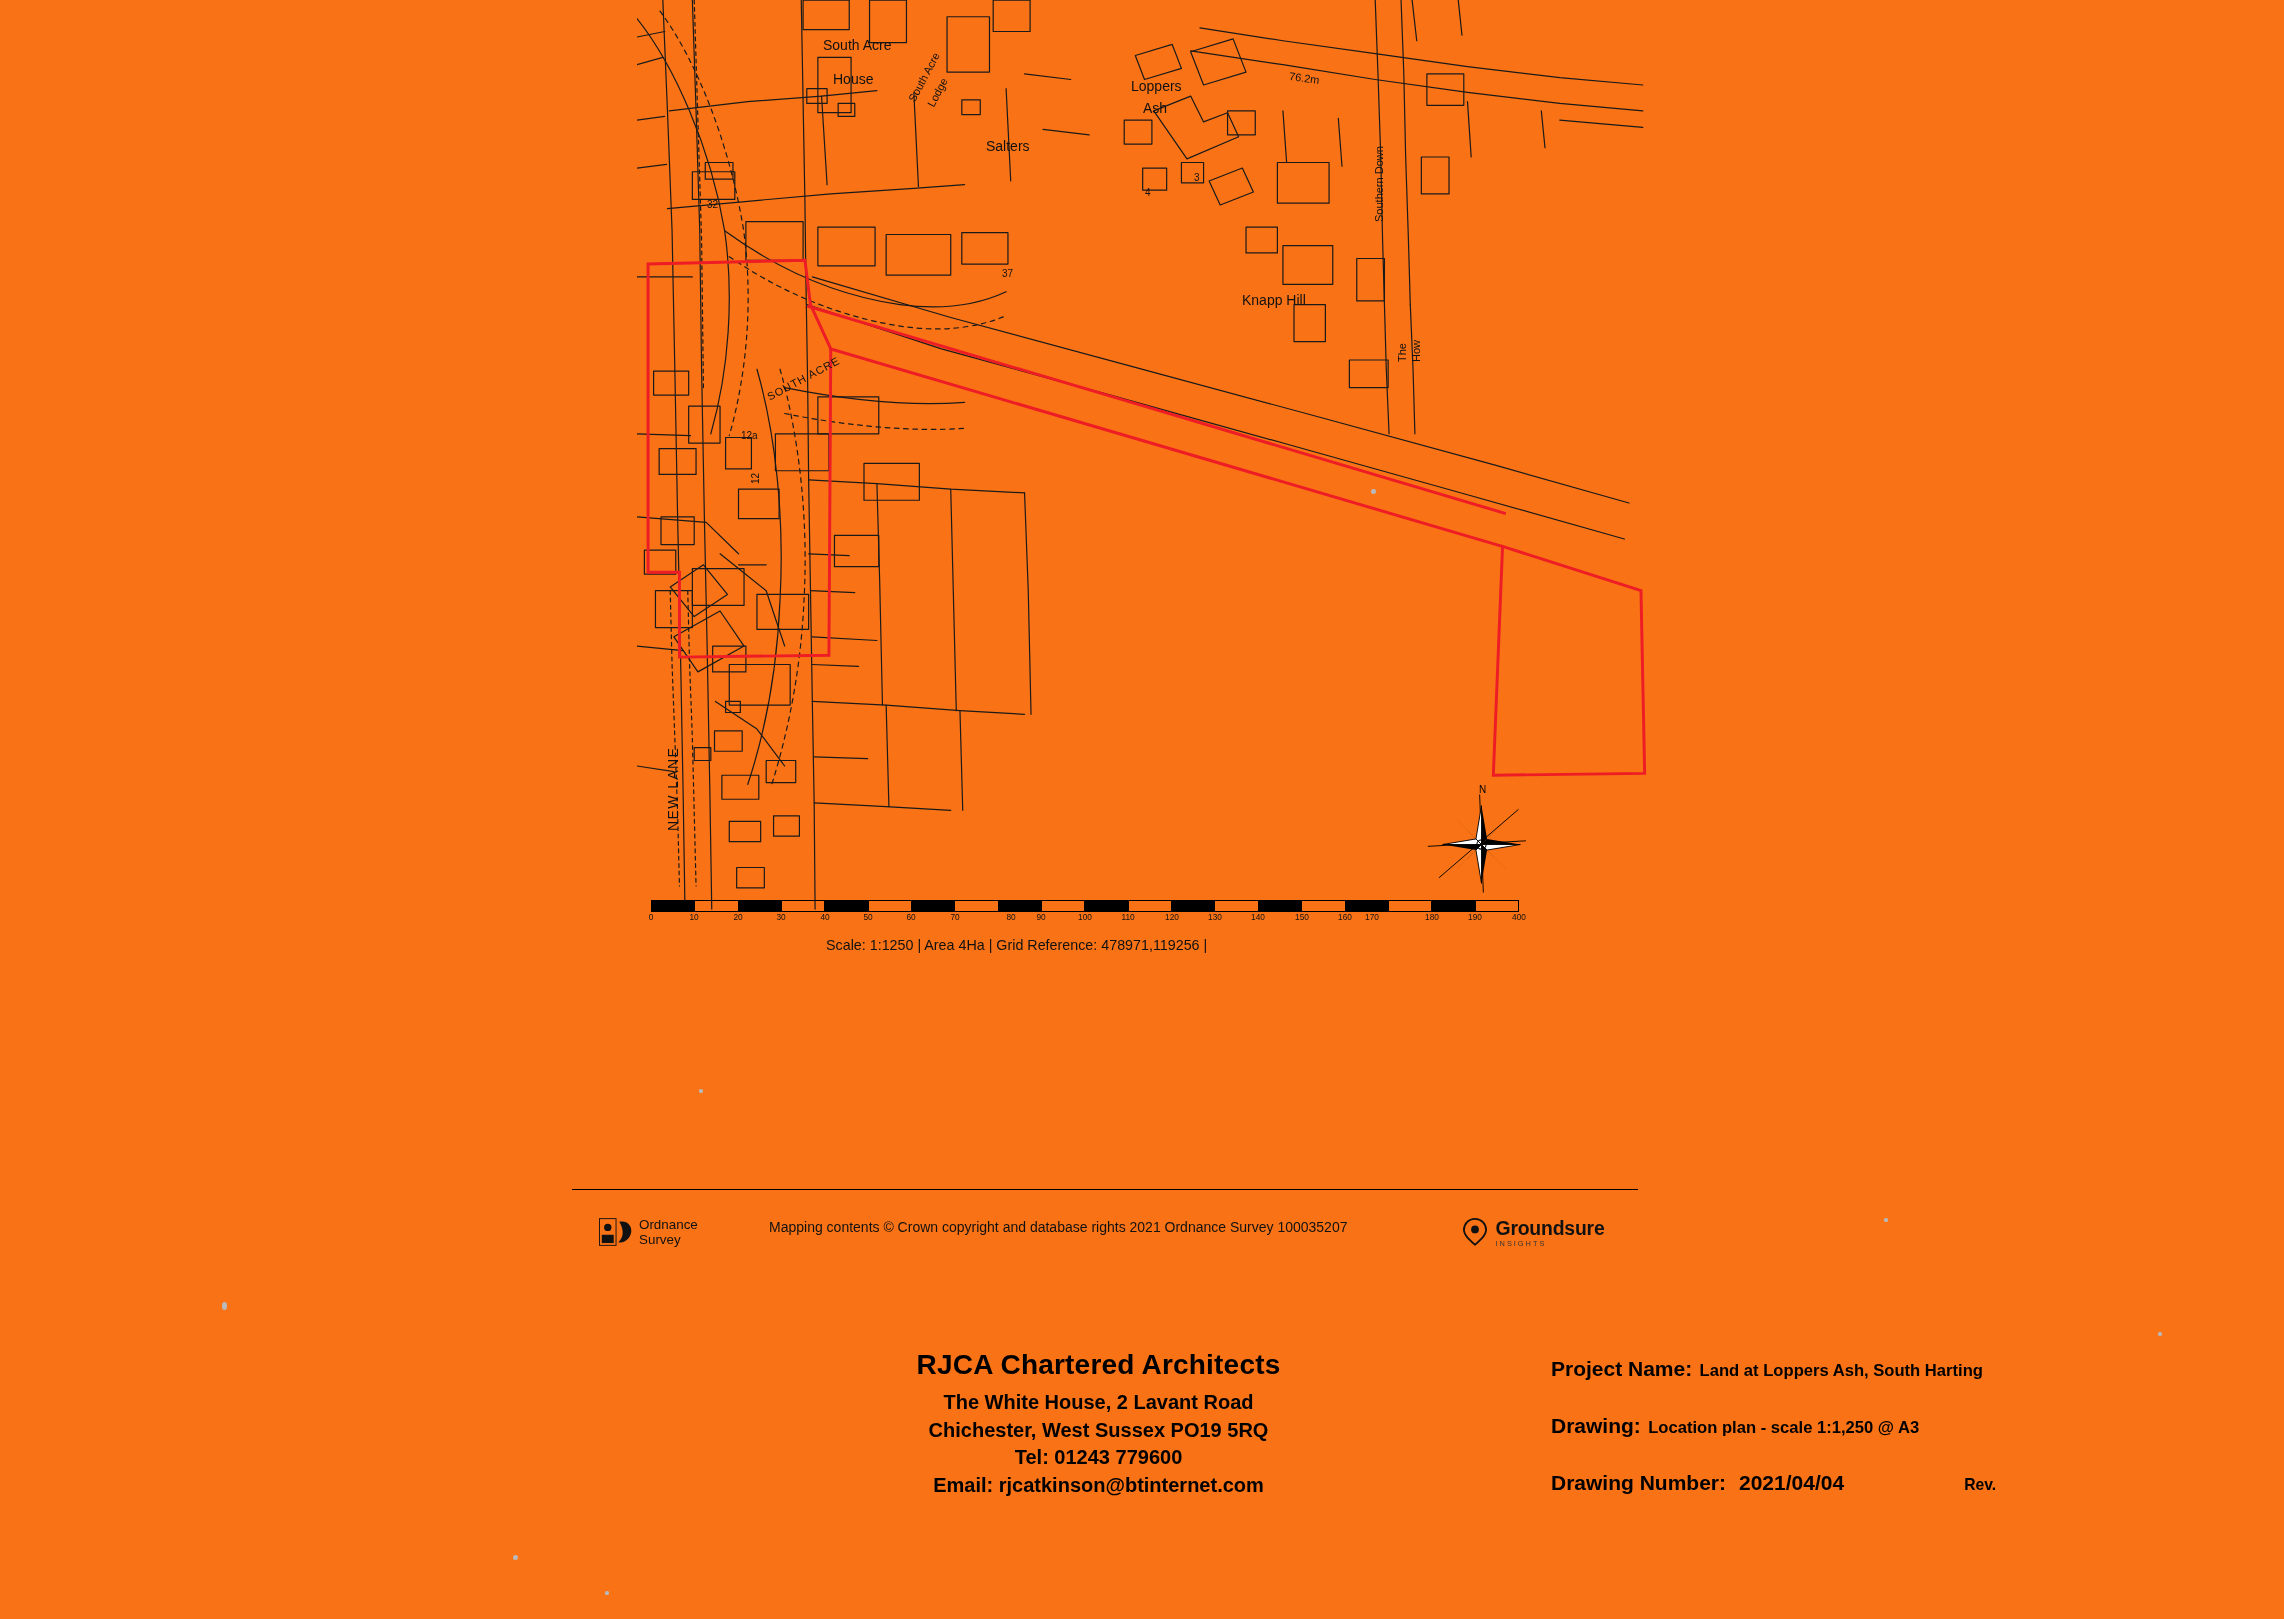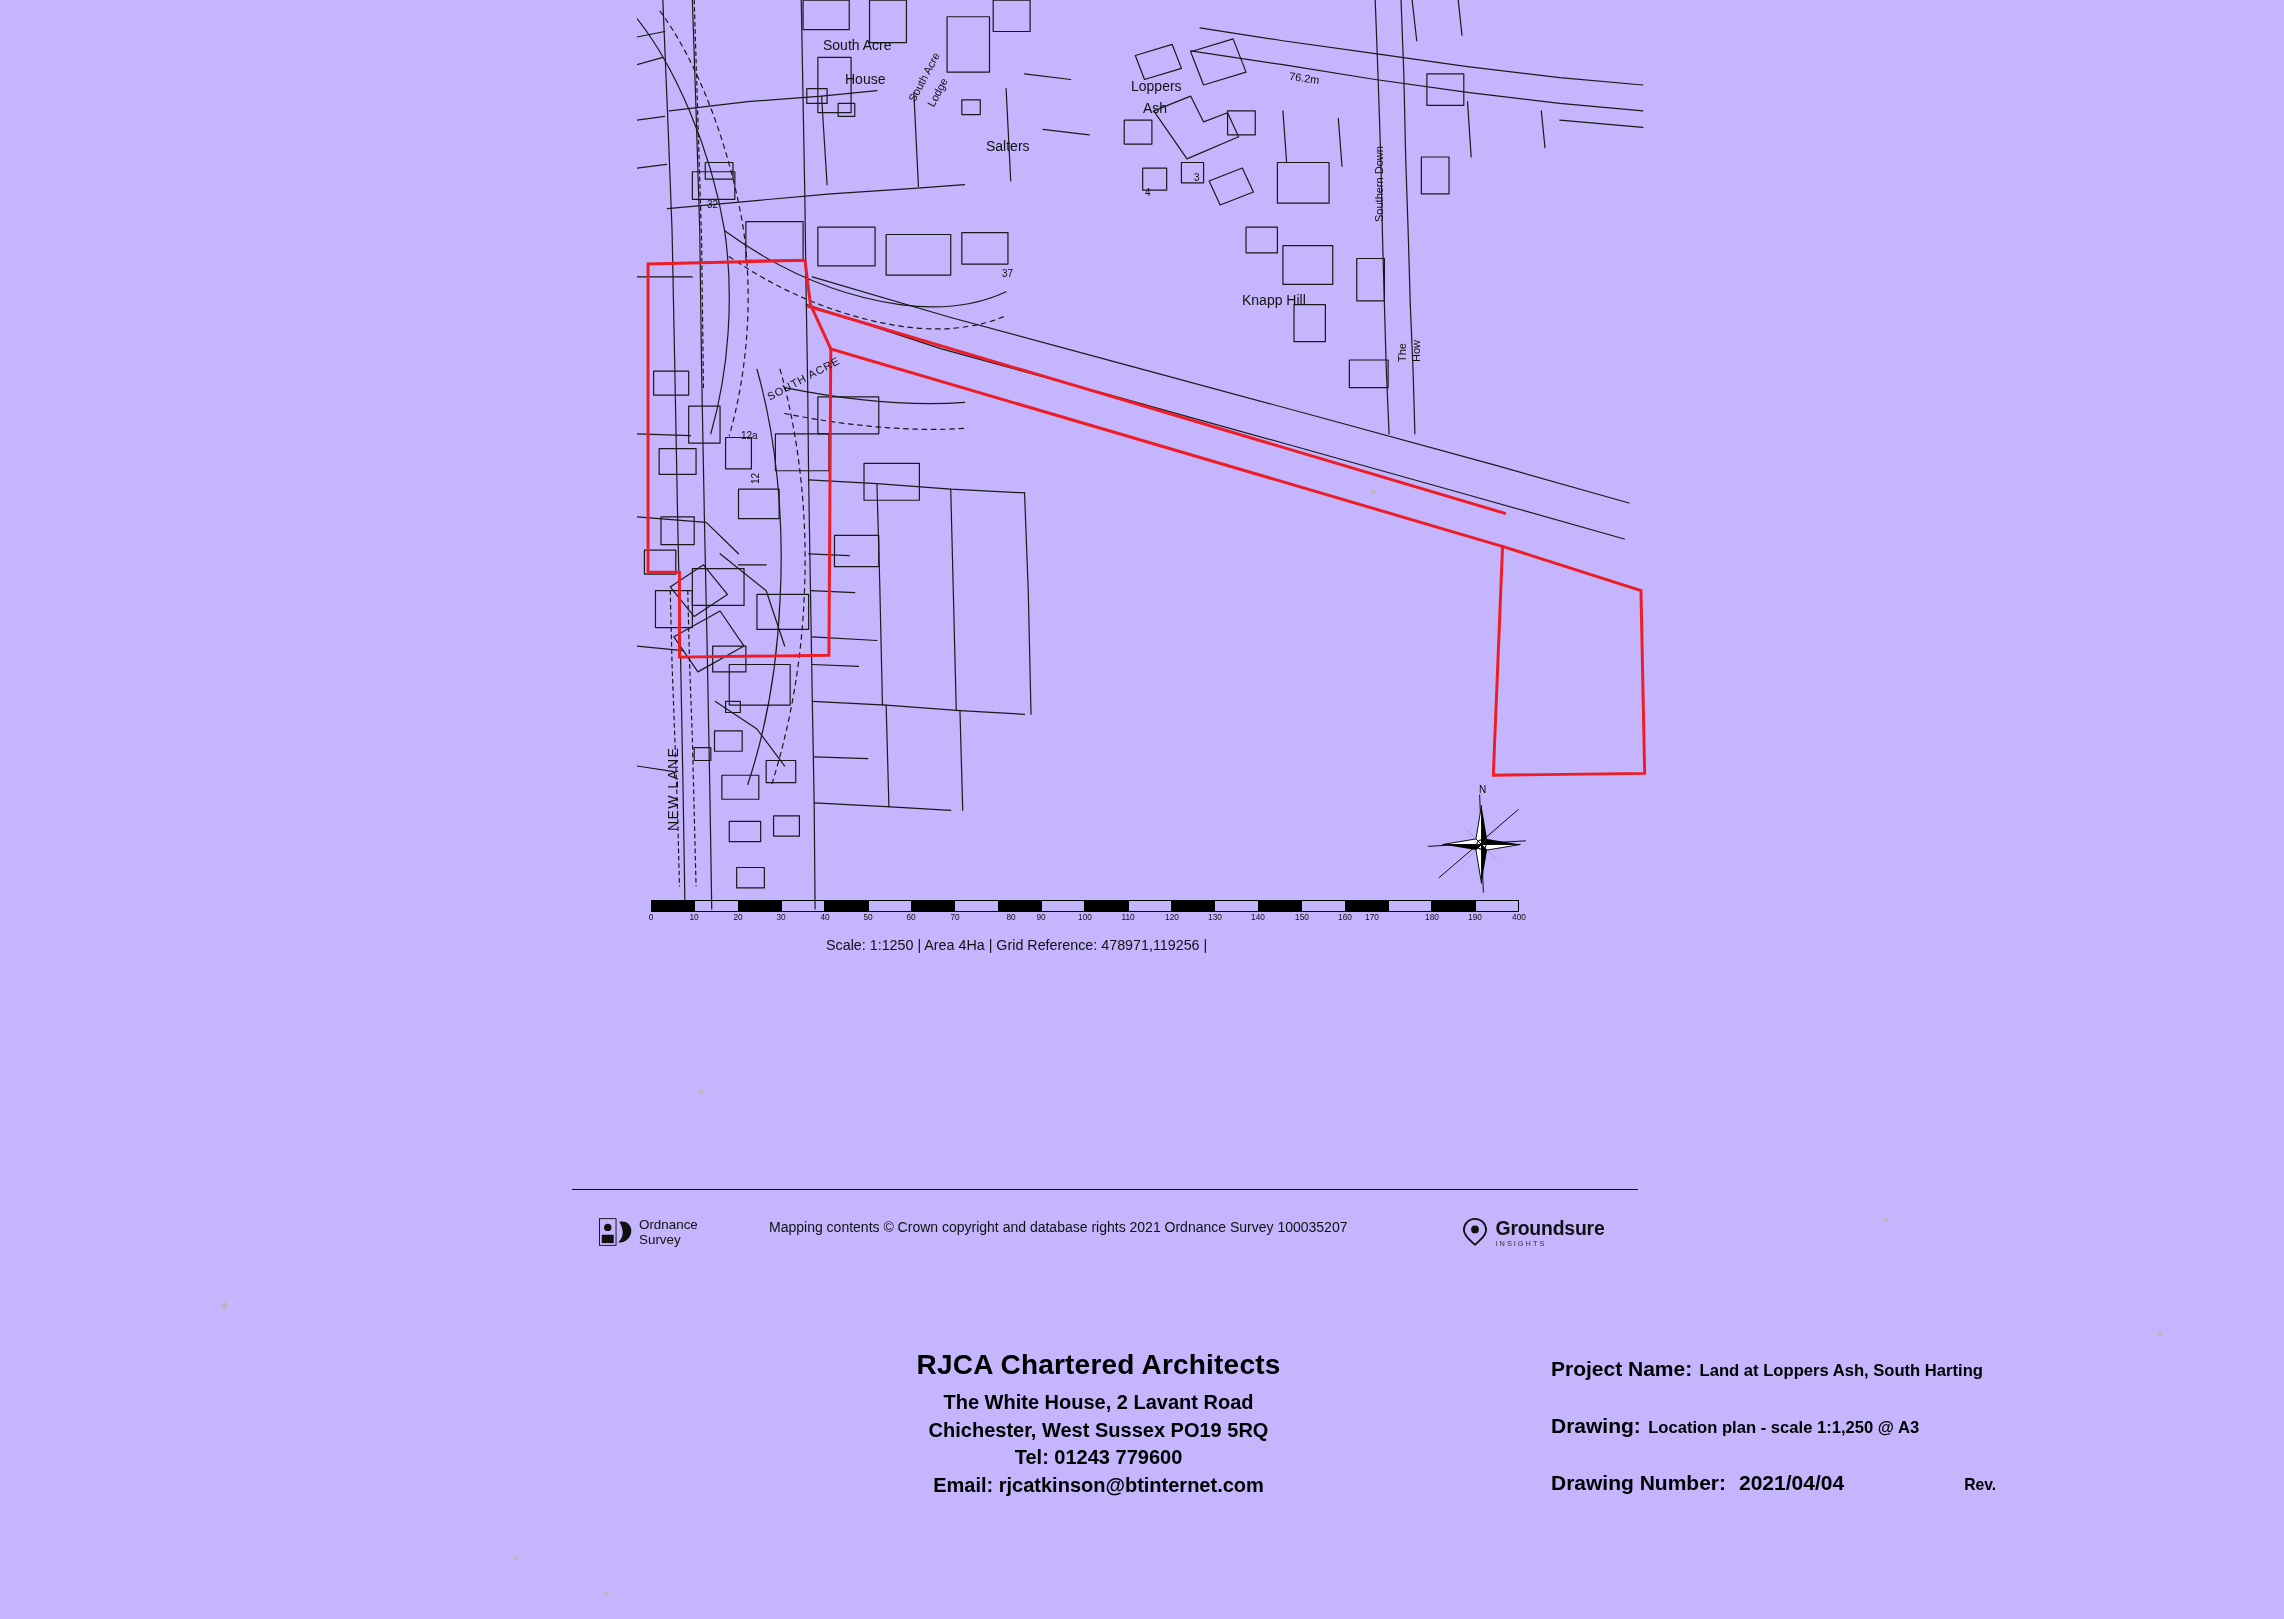--- a/index.html
+++ b/index.html
@@ -11,21 +11,21 @@
     width: 2284px;
     height: 1620px;
     position: relative;
     font-family: "Liberation Sans", sans-serif;
     color: #000;
     overflow: hidden;
   }
   #sheet {
     position: absolute;
     inset: 0;
-    background: #c4b5fd;
+    background: #f97316;
   }
 
   
   #map-area {
     position: absolute;
     left: 637px;
     top: 0px;
     width: 1135px;
     height: 923px;
   }
@@ -350,21 +350,21 @@
         <path d="M 12 286 L 12 620 L 46 620 L 46 712 L 208 710 L 210 378 L 188 330 L 182 282 Z"></path>
 
         <path d="M 186 332 L 940 556"></path>
         <path d="M 210 378 L 938 592"></path>
 
         <path d="M 938 592 L 928 840 L 1092 838 L 1088 640 Z"></path>
       </g>
     </svg>
 
     <div class="map-label" style="left:186px; top:37px;">South Acre</div>
-    <div class="map-label" style="left:208px; top:71px;">House</div>
+    <div class="map-label" style="left:196px; top:71px;">House</div>
     <div class="map-label small rot-sa" style="left:269px; top:98px;">South Acre</div>
     <div class="map-label small rot-sa" style="left:288px; top:103px;">Lodge</div>
     <div class="map-label" style="left:349px; top:138px;">Salters</div>
     <div class="map-label" style="left:494px; top:78px;">Loppers</div>
     <div class="map-label" style="left:506px; top:100px;">Ash</div>
     <div class="map-label small" style="left:652px; top:72px; transform:rotate(8deg);">76.2m</div>
     <div class="map-label" style="left:605px; top:292px;">Knapp Hill</div>
     <div class="map-label small rot-sl" style="left:736px; top:222px;">Southern Down</div>
     <div class="map-label small rot-sl" style="left:759px; top:362px;">The</div>
     <div class="map-label small rot-sl" style="left:773px; top:362px;">How</div>

